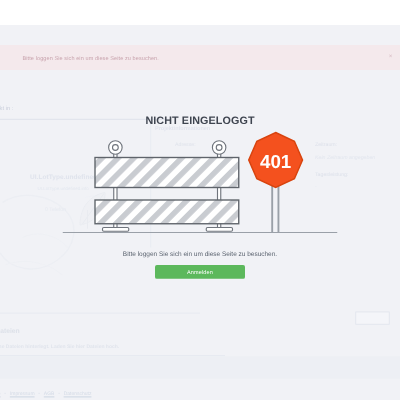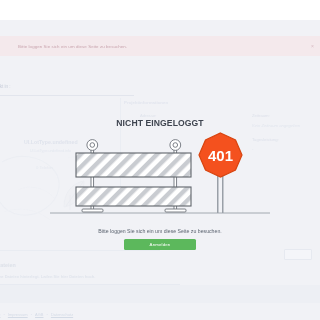--- a/index.html
+++ b/index.html
@@ -147,21 +147,21 @@
     position: absolute;
     left: 0; top: 150px;
     width: 130px; height: 80px;
     opacity: 0.55;
   }
 
   
   .panel {
     position: absolute;
     left: 0; top: 88px;
-    width: 320px; height: 148px; margin-top: 27px;
+    width: 320px; height: 148px;
   }
   .panel-title {
     position: absolute;
     left: 0; right: 0; top: 3px;
     text-align: center;
     font-size: 8.6px;
     font-weight: 700;
     color: #3f4550;
     letter-spacing: 0.01em;
   }

